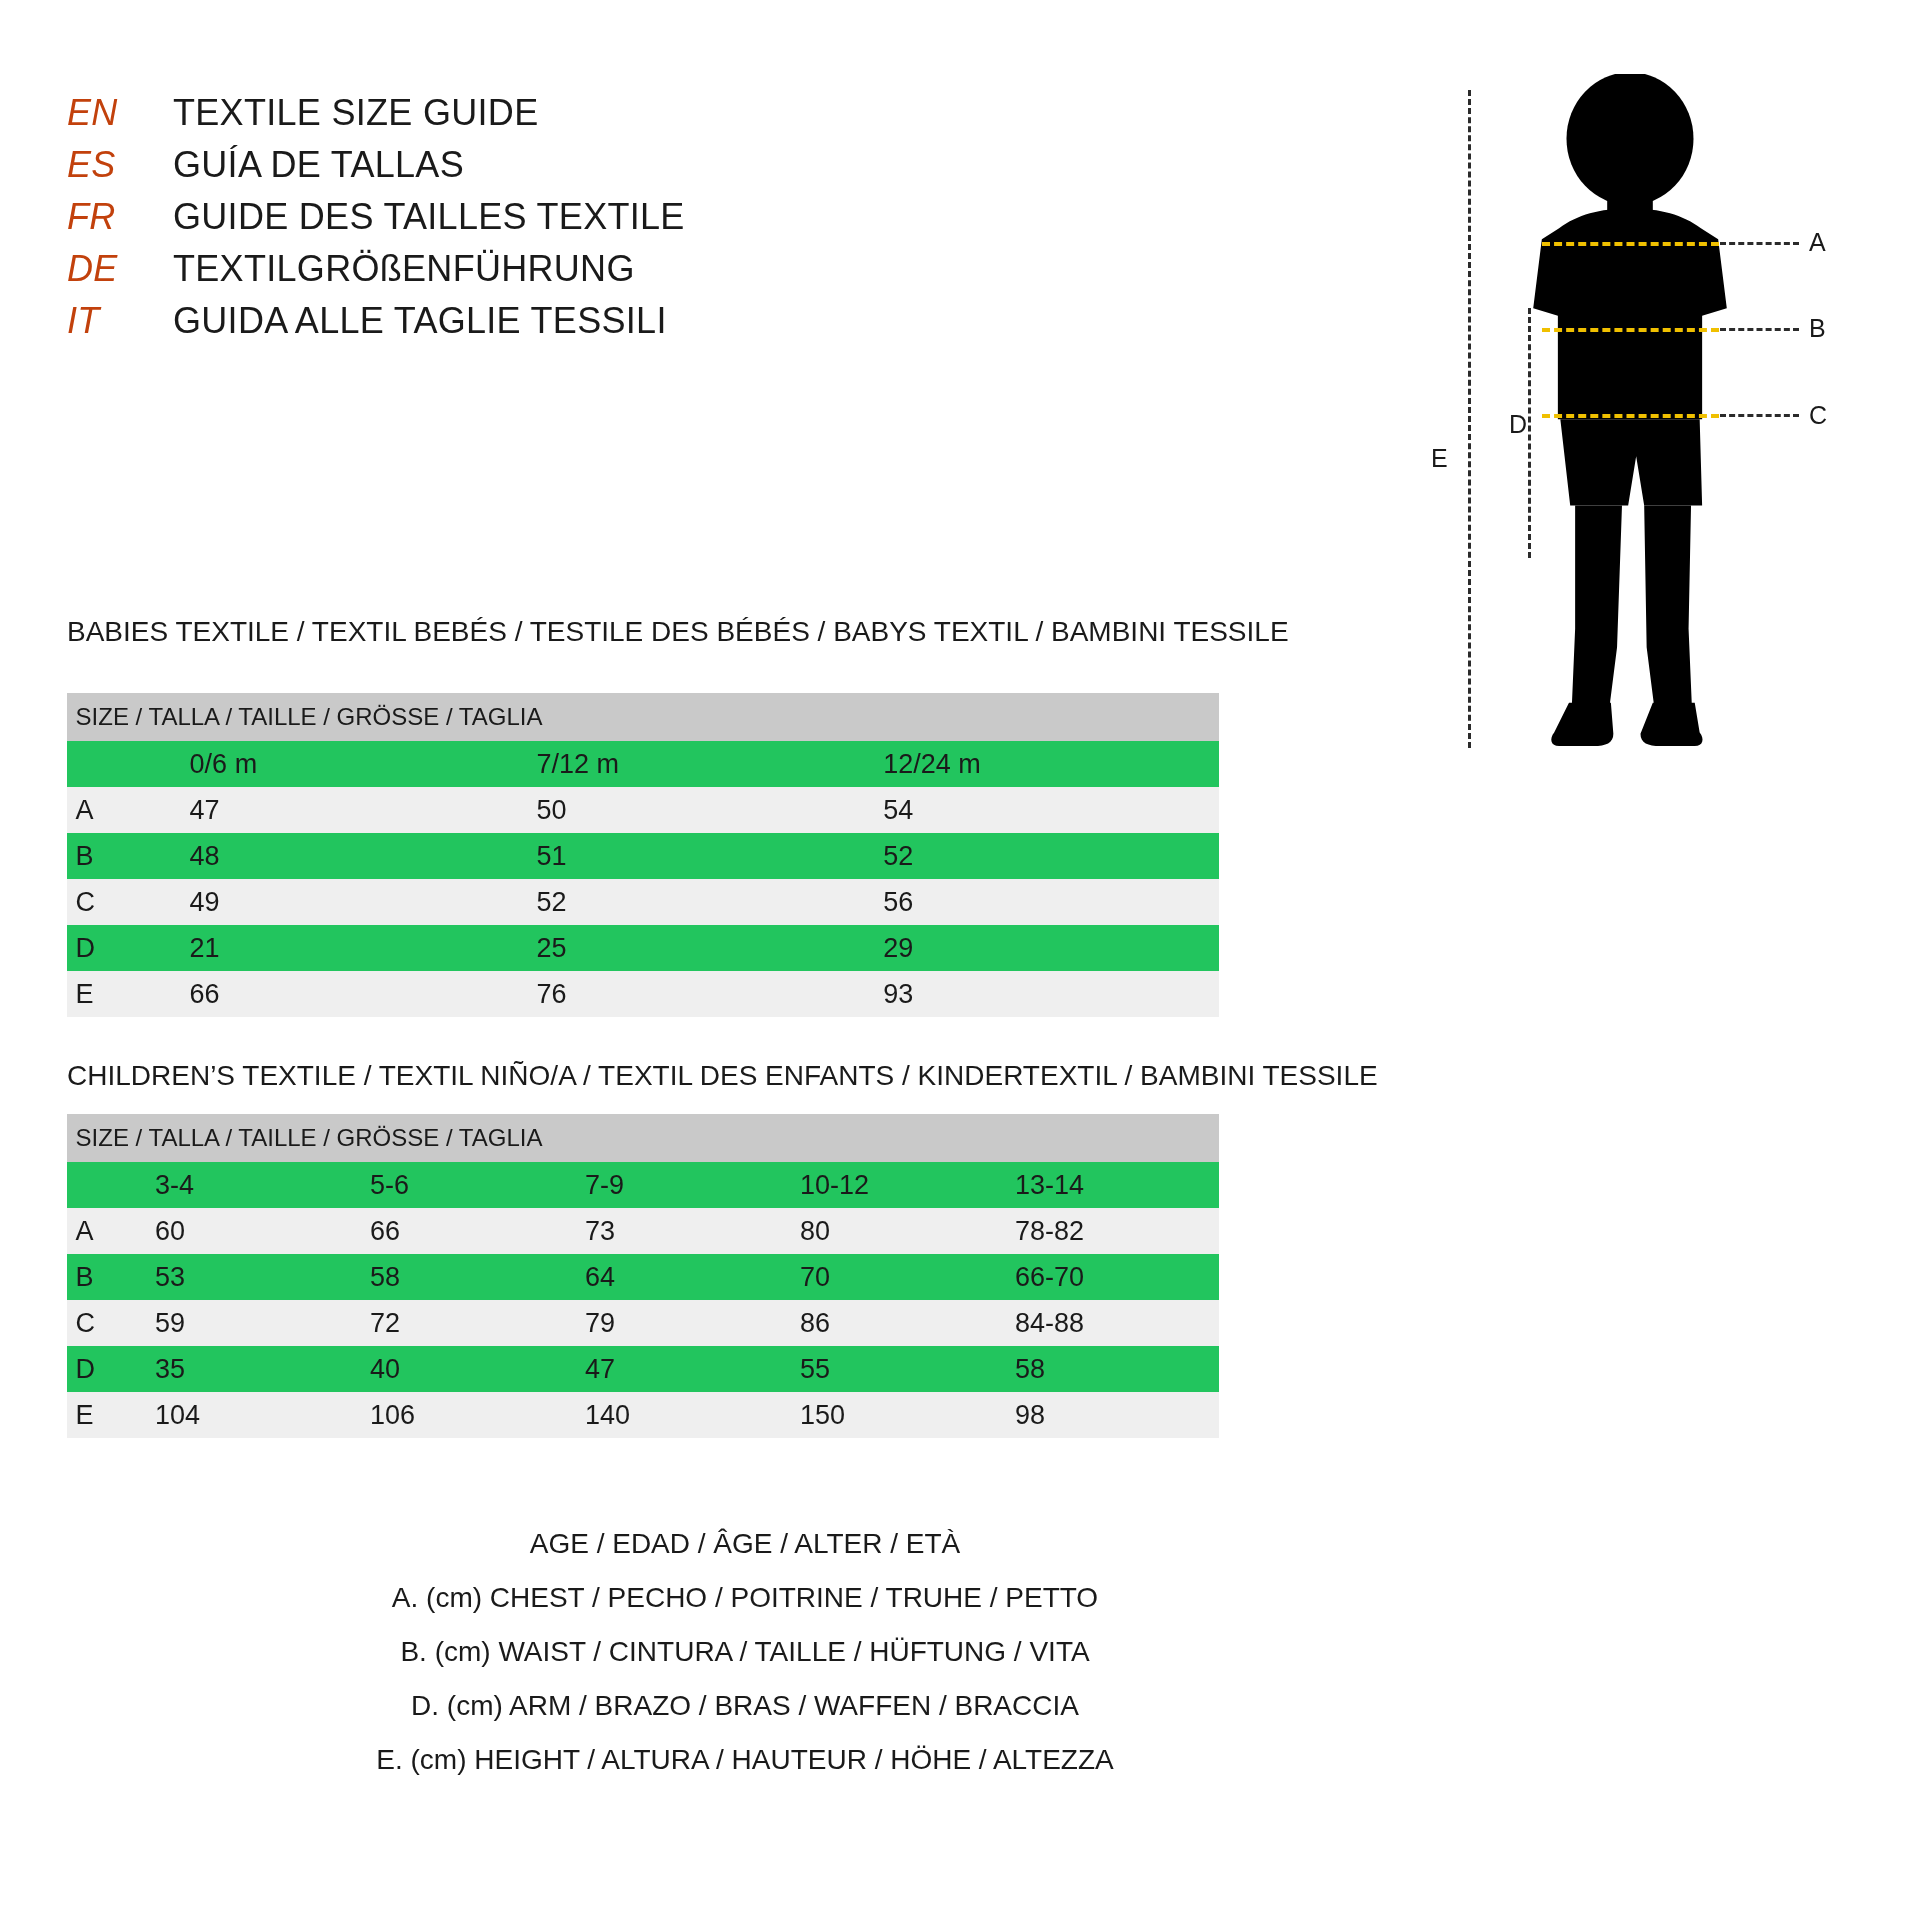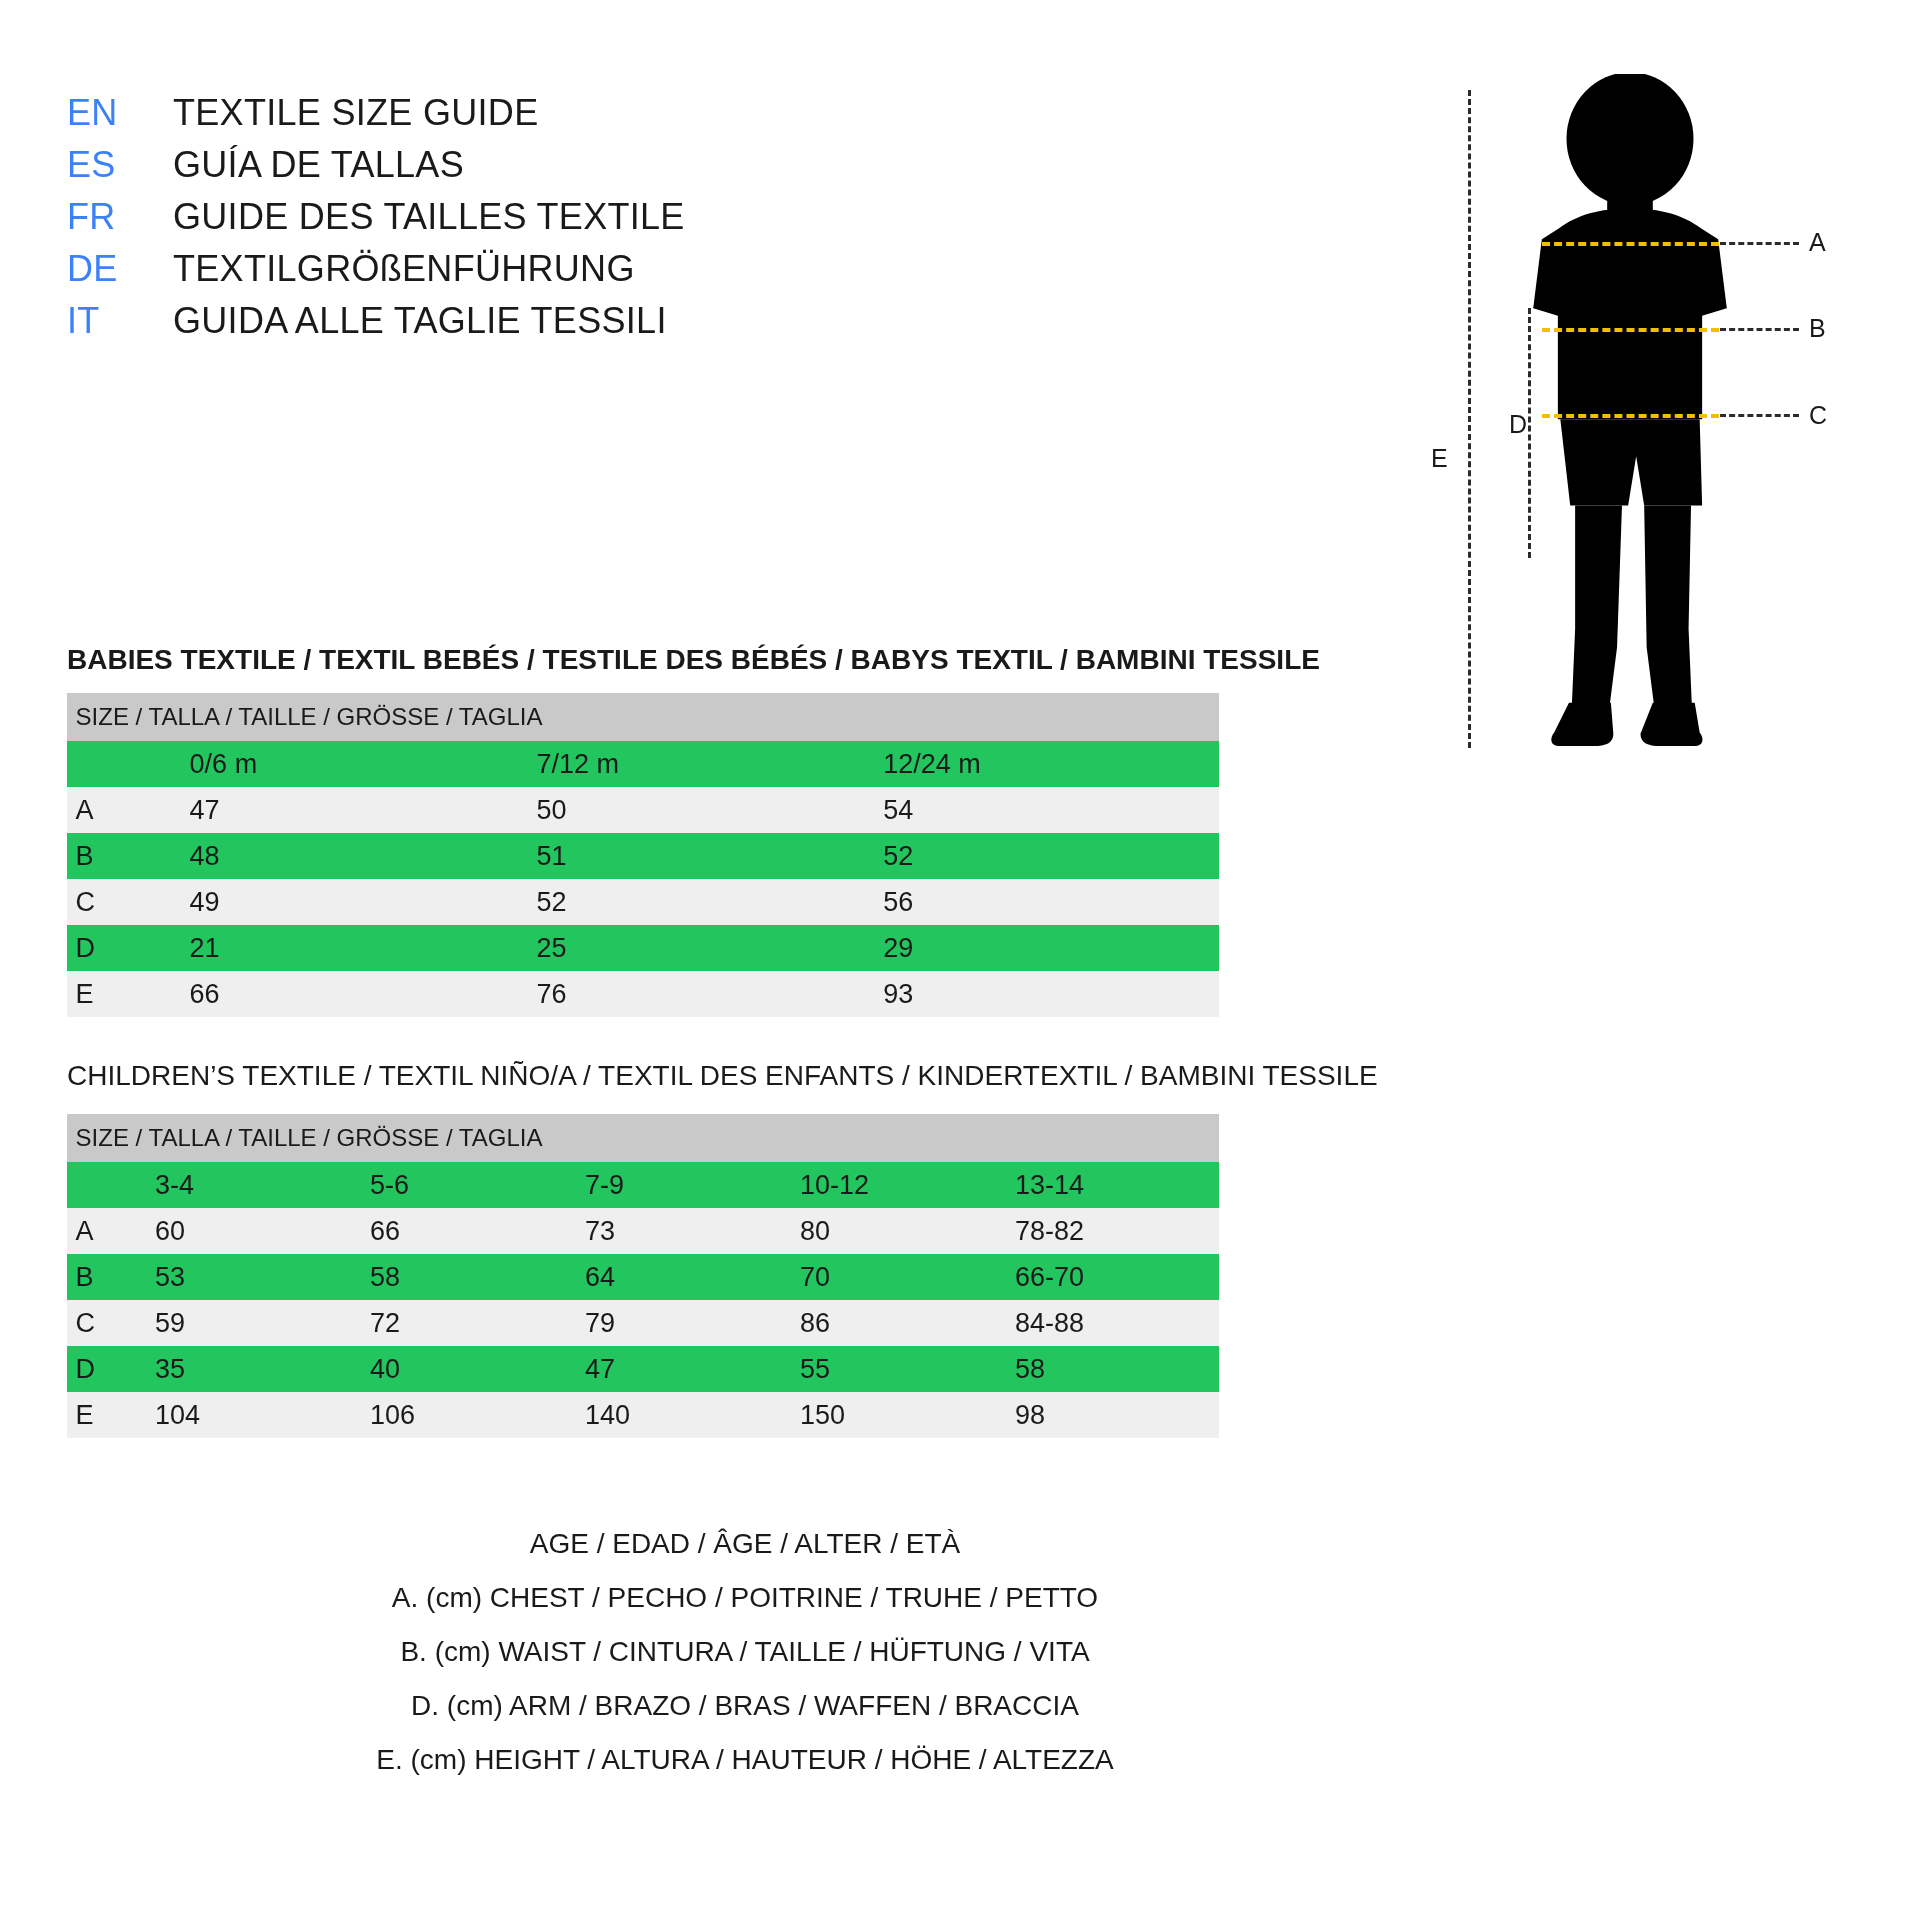--- a/index.html
+++ b/index.html
@@ -29,21 +29,22 @@
   }
   .lang-row {
     display: flex;
     align-items: baseline;
     margin-bottom: 10px;
   }
   .lang-code {
     width: 106px;
     font-size: 36px;
     letter-spacing: 0.3px;
-    color: #3b82f6;
+    color: #c2410c;
+    font-style: italic;
   }
   .lang-text {
     font-size: 36px;
     letter-spacing: 0.3px;
     color: #1a1a1a;
     white-space: nowrap;
   }
 
   
   .figure {
@@ -205,21 +206,21 @@
 
     <div class="dashed-y" style="left: 137px; top: 254px; width: 177px;"></div>
     <div class="dashed-h" style="left: 315px; top: 254px; width: 79px;"></div>
     <span class="fig-letter" style="left: 404px; top: 240px;">B</span>
 
     <div class="dashed-y" style="left: 137px; top: 340px; width: 177px;"></div>
     <div class="dashed-h" style="left: 315px; top: 340px; width: 79px;"></div>
     <span class="fig-letter" style="left: 404px; top: 327px;">C</span>
   </div>
 
-  <div class="section-title" style="left: 67px; top: 644px; font-weight: bold;">BABIES TEXTILE / TEXTIL BEBÉS / TESTILE DES BÉBÉS / BABYS TEXTIL / BAMBINI TESSILE</div>
+  <div class="section-title" style="left: 67px; top: 616px;">BABIES TEXTILE / TEXTIL BEBÉS / TESTILE DES BÉBÉS / BABYS TEXTIL / BAMBINI TESSILE</div>
 
   <table class="sz-table" style="left: 67px; top: 693px; width: 1152px;">
     <tbody>
       <tr class="hdr-band">
         <td class="hdr-text" colspan="4">SIZE / TALLA / TAILLE / GRÖSSE / TAGLIA</td>
       </tr>
       <tr class="row-plain">
         <td class="col-label"></td>
         <td class="col-val">0/6 m</td>
         <td class="col-val">7/12 m</td>

